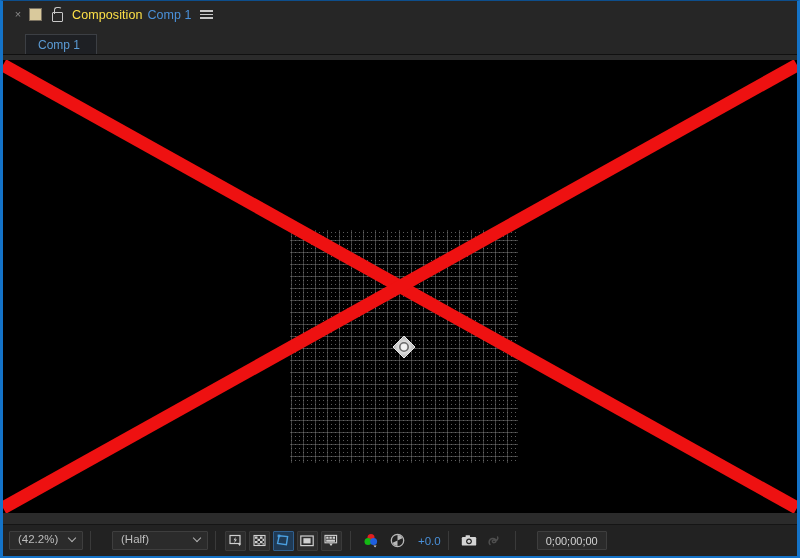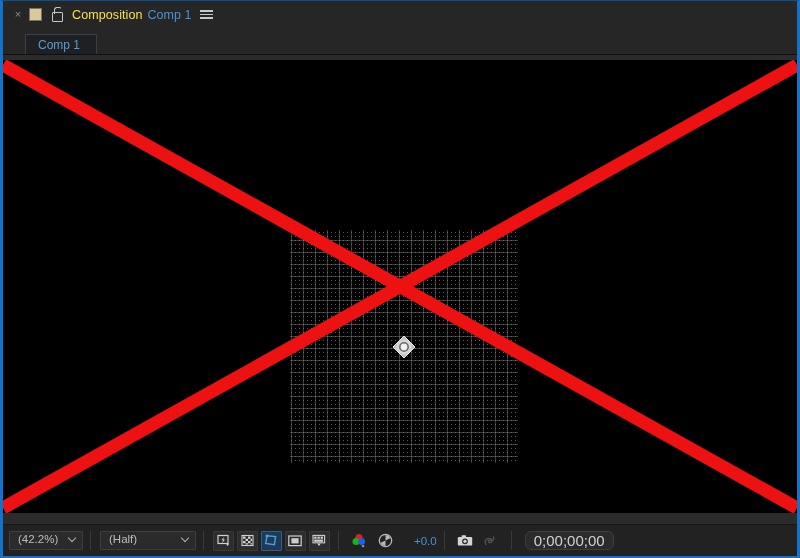--- a/index.html
+++ b/index.html
@@ -168,21 +168,21 @@
     display: flex;
     align-items: center;
     justify-content: space-between;
     color: #bdbdbd;
     font-size: 11.5px;
     padding: 0 5px 4px 8px;
     box-sizing: border-box;
     cursor: pointer;
   }
   #zoom-dropdown { width: 74px; }
-  #res-dropdown  { width: 96px; margin-left: 2px; }
+  #res-dropdown  { width: 96px; margin-left: 14px; }
   .chev {
     width: 9px; height: 9px;
     position: relative;
     margin-left: 6px;
   }
   .chev::after {
     content: "";
     position: absolute;
     left: 0.5px; top: 1px;
     width: 5px; height: 5px;
@@ -211,34 +211,34 @@
     width: 22px; height: 20px;
     margin: 0 2px;
     display: flex;
     align-items: center;
     justify-content: center;
     cursor: pointer;
   }
   .expval {
     color: #4a90d9;
     font-size: 11.5px;
-    margin-left: 16px;
+    margin-left: 8px;
     cursor: pointer;
   }
   #timecode {
     height: 19px;
     background: #2b2b2b;
     border: 1px solid #3e3e3e;
-    border-radius: 6px;
+    border-radius: 1px;
     color: #d2d2d2;
-    font-size: 15px;
+    font-size: 11px;
     display: flex;
     align-items: center;
     padding: 0 8px;
-    margin-left: 6px;
+    margin-left: 14px;
     box-sizing: border-box;
     cursor: text;
   }
 </style>
 </head>
 <body>
 
 <div id="panel">
 
   <div id="titlebar">

